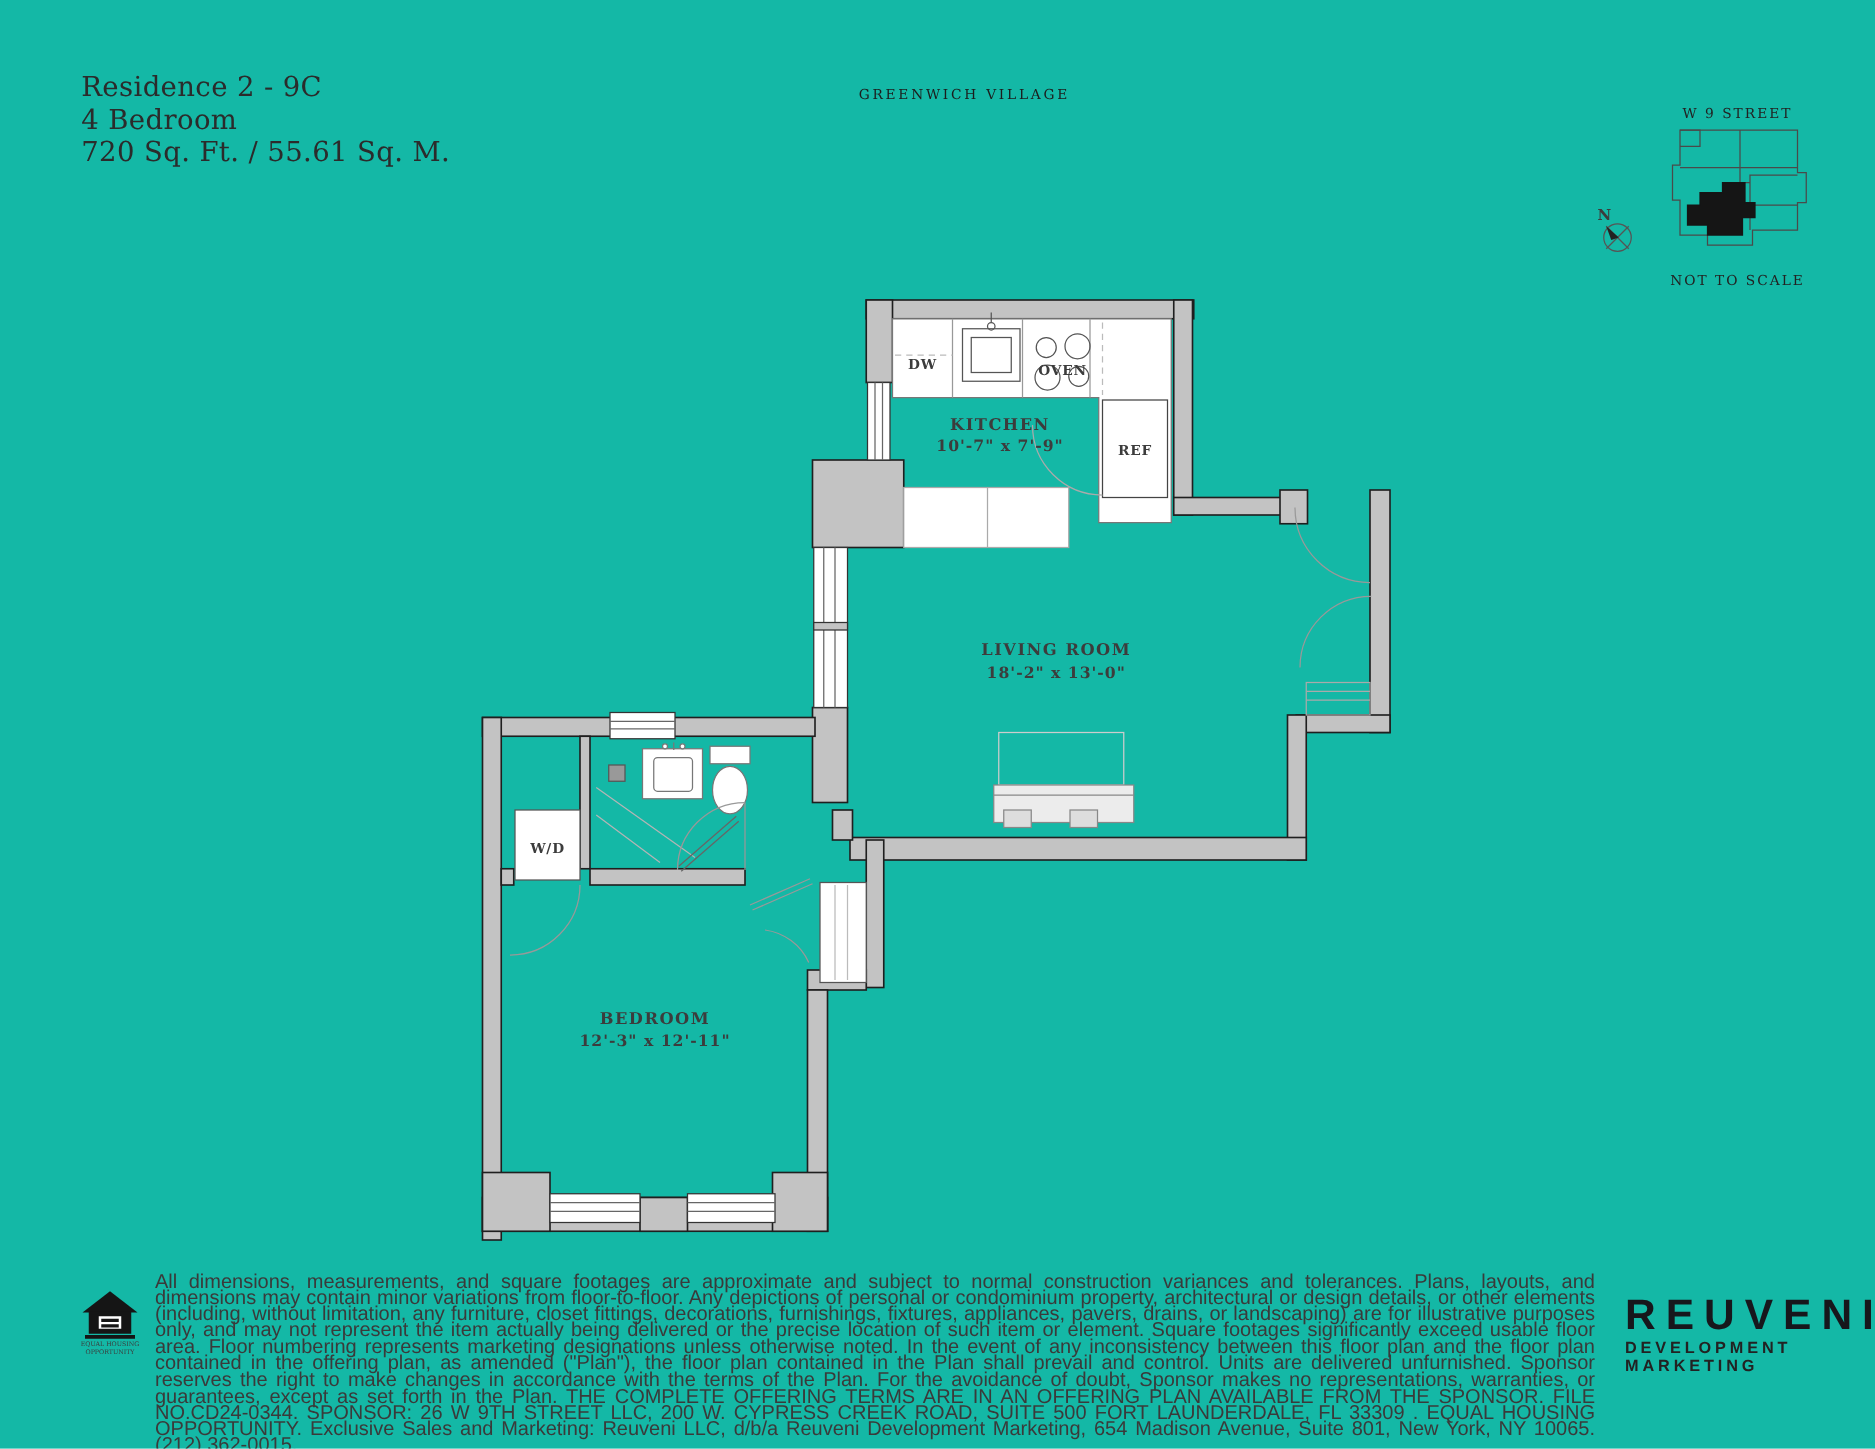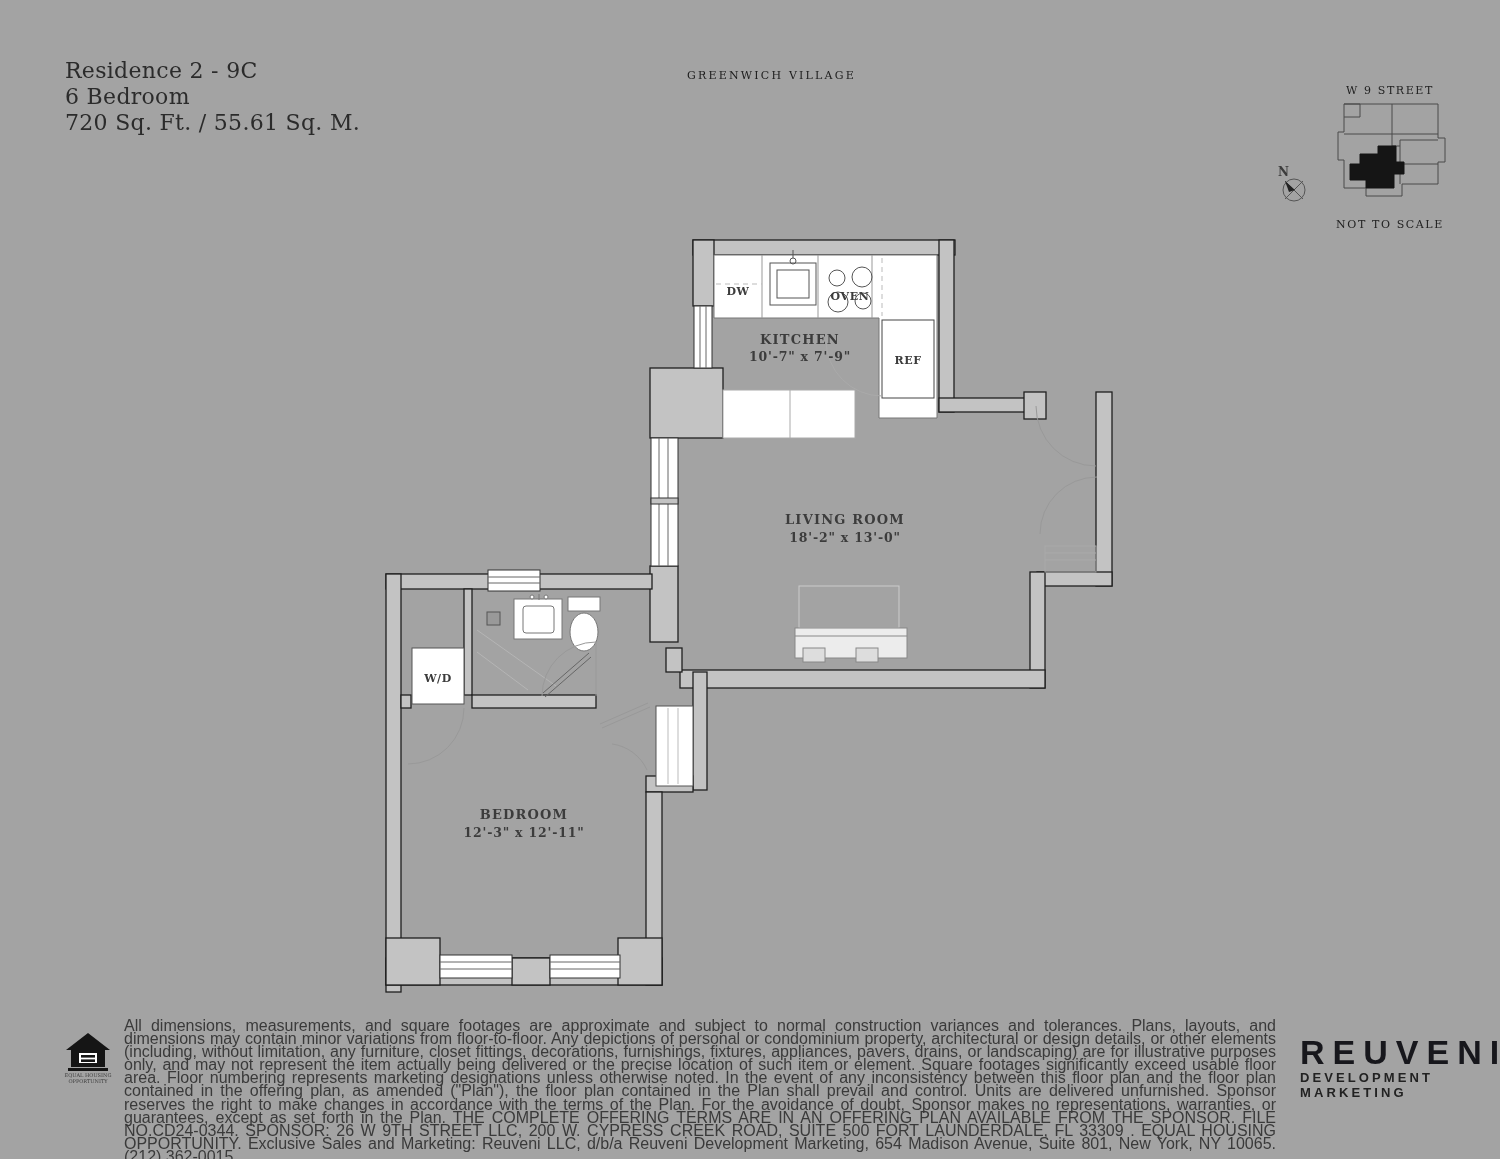--- a/index.html
+++ b/index.html
@@ -1,17 +1,17 @@
 <!DOCTYPE html>
 <html><head>
 <meta charset="utf-8">
 <style>
   html,body{margin:0;padding:0;background:#ffffff;}
   #canvas{
-    position:relative;width:1500px;height:1159px;background:#a3a3a3;
+    position:relative;width:1500px;height:1159px;background:#14b8a6;
     font-family:"DejaVu Serif", serif;color:#2d2d2d;overflow:hidden;
   }
   
   .unit-info{position:absolute;left:65px;top:58px;font-size:22px;line-height:26px;color:#2b2b2b;letter-spacing:.3px;}
   
   .logo-wrap{position:absolute;left:687px;top:64px;width:122px;text-align:center;}
   .logo-box{position:relative;width:114px;height:114px;border:3px solid #131313;margin:0 auto;}
   .logo-box .n26{position:absolute;top:0px;left:12px;font-size:52px;line-height:1;letter-spacing:-3px;color:#131313;}
   .logo-box .nW{position:absolute;bottom:4px;left:10px;font-size:46px;line-height:1;color:#131313;}
   .logo-box .n9{position:absolute;top:24px;left:58px;font-size:70px;line-height:1;color:#131313;}
@@ -36,21 +36,21 @@
   .applbl{font-size:11px;letter-spacing:.6px;}
   .kptxt{font-size:11px;letter-spacing:1.6px;fill:#222;}
 </style>
 </head>
 <body>
 
 <div id="canvas">
 
   <div class="unit-info">
     <div>Residence 2 - 9C</div>
-    <div>6 Bedroom</div>
+    <div>4 Bedroom</div>
     <div>720 Sq. Ft. / 55.61 Sq. M.</div>
   </div>
 
   <div class="logo-wrap">
     <div class="logo-sub">GREENWICH VILLAGE</div>
   </div>
 
   <div class="keyplan">
     <svg width="210" height="158" viewBox="0 0 210 158">
       <text class="kptxt" x="128" y="16" text-anchor="middle">W 9 STREET</text>

